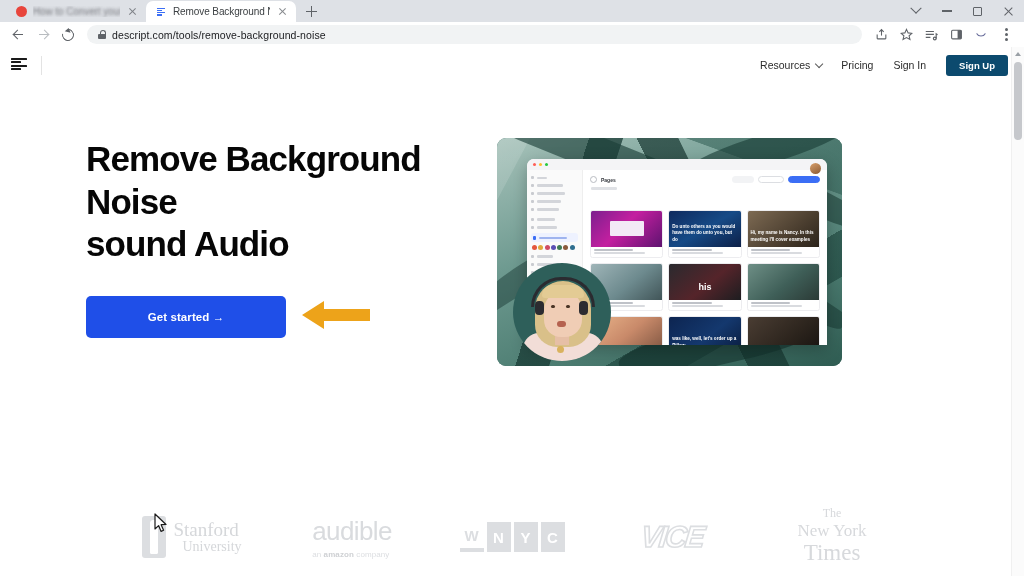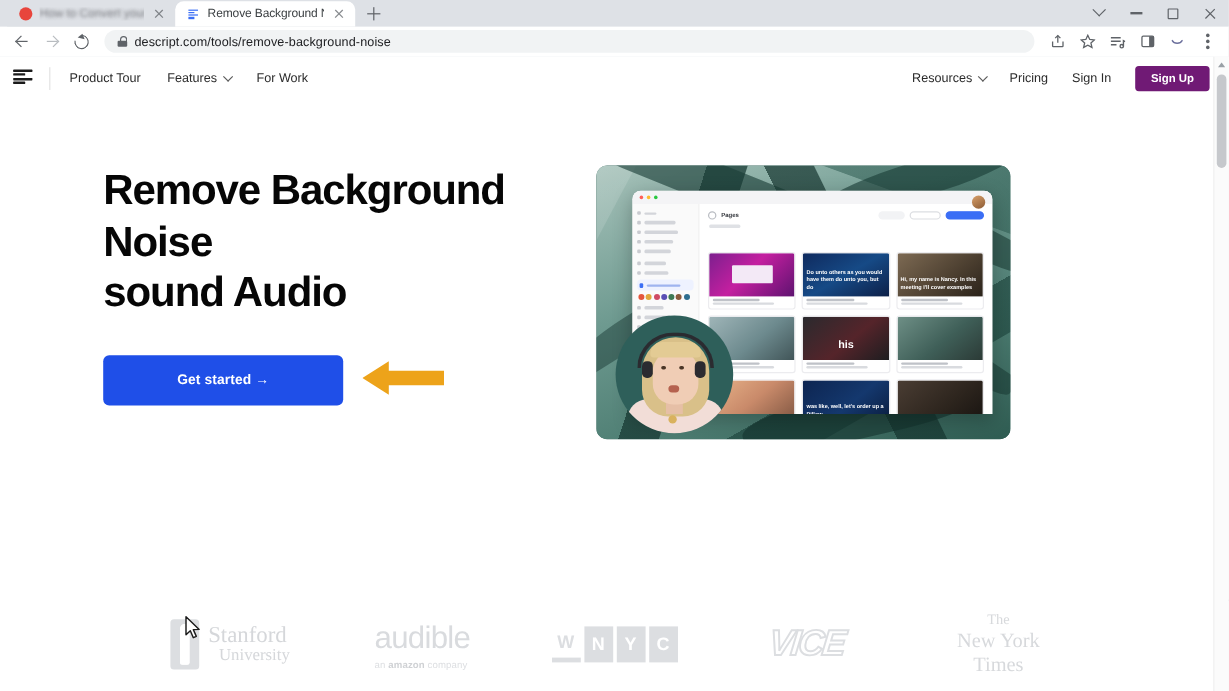--- a/index.html
+++ b/index.html
@@ -120,21 +120,21 @@
   .brand i:nth-child(4){ top:12.8px;width:10px; }
   .navdiv { width: 1px; height: 19px; background: #e3e3e3; margin-right: 16px; }
 
   .navlinks { display: flex; align-items: center; gap: 22px; }
   .navlink { font-size: 10.5px; color: #2b2b2b; display: flex; align-items: center;
              gap: 5px; white-space: nowrap; }
   .caret { width: 6px; height: 6px; border-right: 1.2px solid #5a5a5a;
            border-bottom: 1.2px solid #5a5a5a; transform: rotate(45deg) translateY(-1.5px); }
 
   .navright { margin-left: auto; display: flex; align-items: center; gap: 20px; }
-  .signup { background: #701a75; color: #ffffff; font-size: 9.5px; font-weight: bold;
+  .signup { background: #0c4a6e; color: #ffffff; font-size: 9.5px; font-weight: bold;
             padding: 5px 13px; border-radius: 3px; white-space: nowrap; }
 
   
   .hero { display: flex; padding: 55px 0 0 0; }
   .hero-left { width: 497px; padding-left: 86px; }
   .hero-h1 { font-size: 35px; line-height: 1.22; font-weight: bold; color: #060606;
              letter-spacing: -.9px; }
   .hero-p { margin-top: 23px; font-size: 12.6px; line-height: 1.78; color: #8d939a;
             max-width: 470px; letter-spacing: .05px; }
 
@@ -273,21 +273,21 @@
                justify-content: center; }
   .wnyc span.first { background: transparent; color: #dcdee1;
                      border-bottom: 4px solid #dcdee1; }
   .vice { font-size: 30px; font-weight: bold; font-style: italic; color: transparent;
           -webkit-text-stroke: 1.6px #dcdee1; letter-spacing: -2px;
           transform: skewX(-6deg); }
   .nyt { font-family: "Liberation Serif", serif; color: #d7d9dc; text-align: center;
          line-height: 1.16; }
   .nyt .n1 { font-size: 12px; display: block; text-align: center; }
   .nyt .n2 { font-size: 17px; display: block; }
-  .nyt .n3 { font-size: 17px; display: block; }
+  .nyt .n3 { font-size: 23px; display: block; }
 
   
   .pagescroll { position: absolute; right: 0; top: 0; bottom: 0; width: 13px;
                 background: #fbfbfb; border-left: 1px solid #f0f0f0; }
   .ps-up { height: 13px; display:flex; align-items:center; justify-content:center; }
   .ps-up i { width:0;height:0;border-left:3px solid transparent;
              border-right:3px solid transparent;border-bottom:4px solid #9aa0a6; }
   .ps-thumb { position: absolute; left: 2px; right: 2px; top: 15px; height: 78px;
               background: #c6c8cc; border-radius: 5px; }
 
@@ -398,32 +398,20 @@
 
     <div class="sitenav">
       <span class="brand">
         <i></i>
           <i></i>
           <i></i>
           <i></i>
       </span>
       <span class="navdiv"></span>
 
-      <div class="navlinks">
-        <span class="navlink">
-          <span>Product Tour</span>
-        </span>
-        <span class="navlink">
-          <span>Features</span>
-          <span class="caret"></span>
-        </span>
-        <span class="navlink">
-          <span>For Work</span>
-        </span>
-      </div>
 
       <div class="navright">
         <span class="navlink">
           <span>Resources</span>
           <span class="caret"></span>
         </span>
         <span class="navlink">
           <span>Pricing</span>
         </span>
         <span class="navlink">

